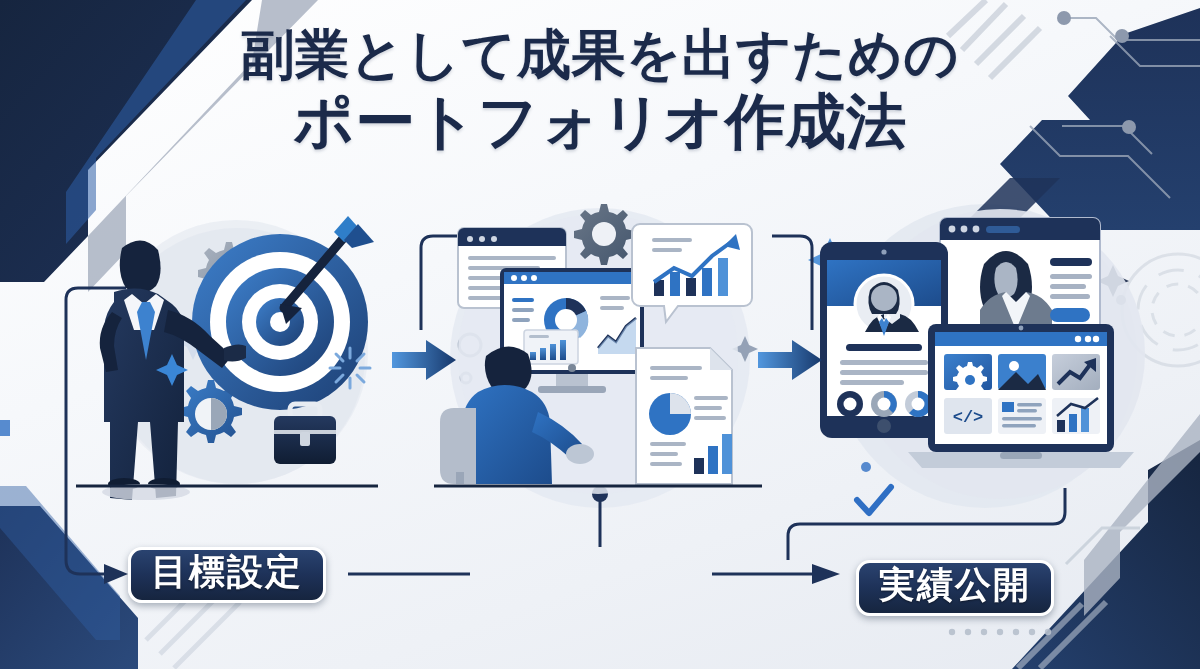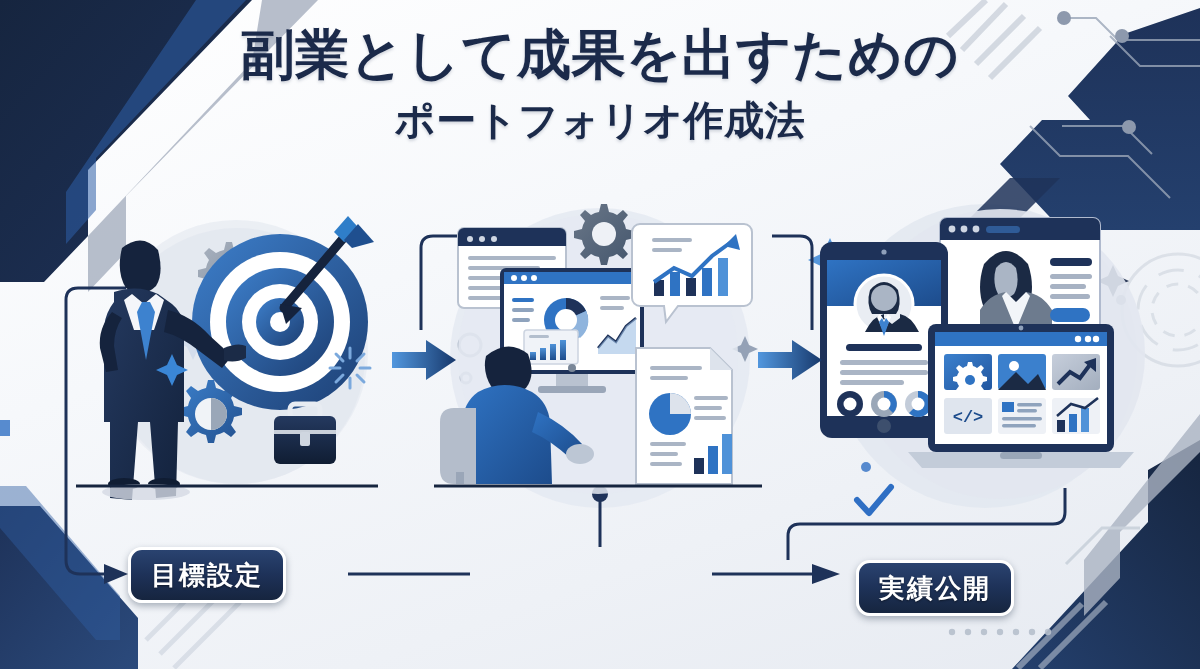--- a/index.html
+++ b/index.html
@@ -36,21 +36,21 @@
   }
   .title-line {
     color: #1b2a4a;
     font-weight: bold;
     line-height: 1.06;
     letter-spacing: 0.5px;
     text-shadow: 0 2px 3px rgba(120,130,150,0.30);
     white-space: nowrap;
   }
   .title-line-1 { font-size: 54px; }
-  .title-line-2 { font-size: 40px; margin-top: 16px; }
+  .title-line-2 { font-size: 60px; margin-top: 7px; }
 
   
   .scene {
     position: absolute;
     z-index: 6;
   }
   #scene-goal   { left: 62px;  top: 196px; width: 330px; height: 318px; }
   #scene-org    { left: 428px; top: 196px; width: 340px; height: 318px; }
   #scene-pub    { left: 800px; top: 196px; width: 372px; height: 318px; }
 
@@ -72,26 +72,27 @@
     border: 3px solid #ffffff;
     box-shadow: 0 3px 7px rgba(30,45,70,0.35);
     display: flex;
     align-items: center;
     justify-content: center;
     padding: 0 20px;
     box-sizing: border-box;
   }
   .step-pill .step-text {
     color: #ffffff;
-    font-size: 26px;
+    font-size: 36px;
     font-weight: bold;
     letter-spacing: 2px;
     line-height: 1;
     text-shadow: 0 1px 2px rgba(0,0,0,0.45);
     white-space: nowrap;
+    font-family: Liberation Mono, monospace;
   }
   #pill-1 { left: 128px; top: 547px; }
   #pill-2 { left: 492px; top: 547px; }
   #pill-3 { left: 856px; top: 560px; }
 
   
   .connectors {
     position: absolute;
     left: 0; top: 0;
     width: 1200px; height: 669px;

